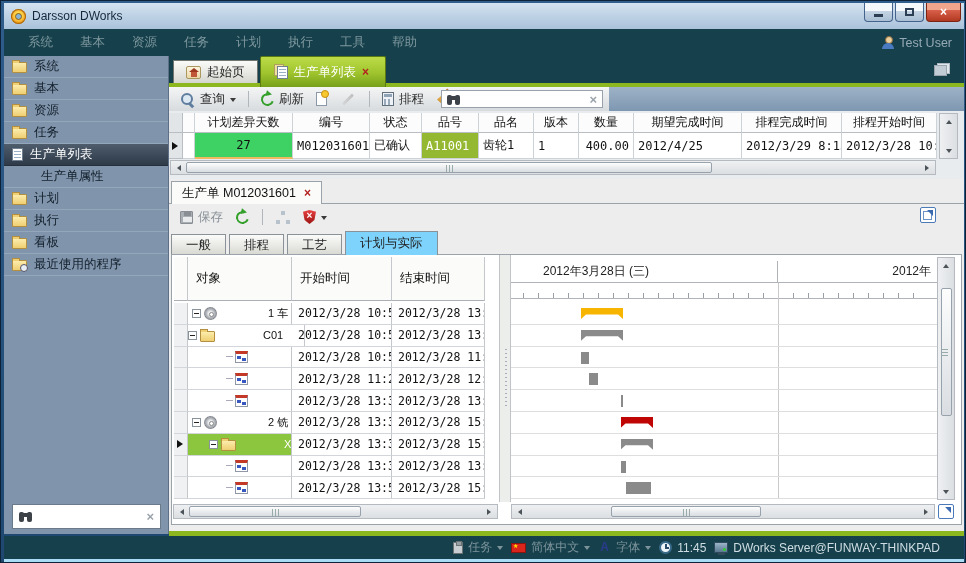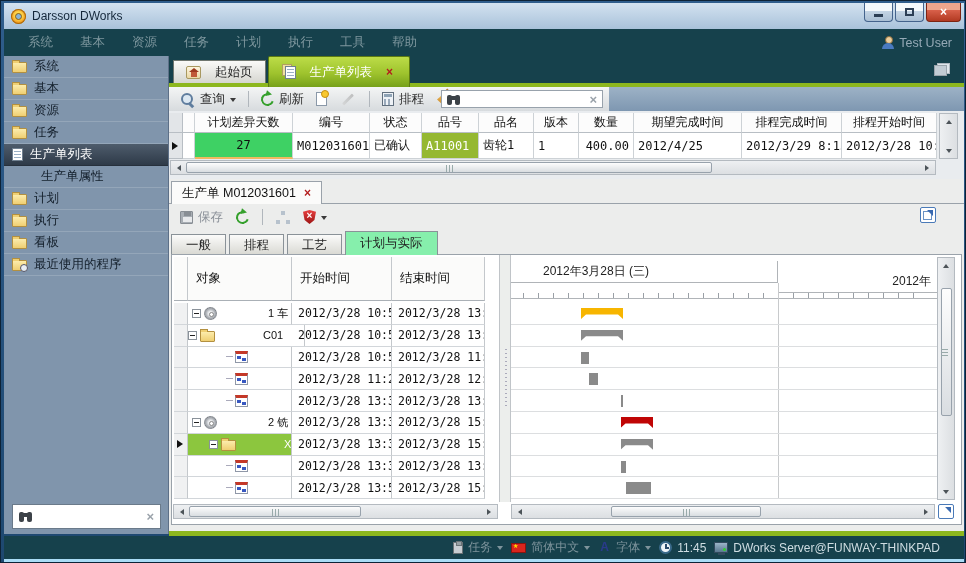--- a/index.html
+++ b/index.html
@@ -51,21 +51,21 @@
   .binoc{width:14px;height:11px;}
   .binoc::before{content:"";position:absolute;left:0;top:1px;width:5px;height:10px;background:#3c4248;border-radius:2px;box-shadow:8px 0 0 #3c4248;}
   .binoc::after{content:"";position:absolute;left:4px;top:2px;width:6px;height:4px;background:#3c4248;}
   .xgray{color:#9aa2aa;font-weight:bold;font-size:13px;line-height:13px;}
   .sb-search .xgray{margin-left:auto;}
 
   
   .tabbar{left:168px;top:55px;width:795px;height:27px;background:#16414c;}
   .greenstrip{left:168px;top:82px;width:795px;height:4px;background:#8db71e;}
   .doc-tabs{position:absolute;left:4px;bottom:0;display:flex;align-items:flex-end;height:31px;}
-  .doc-tab{display:flex;align-items:center;gap:14px;padding:0 12px;font-size:12.5px;height:23px;
+  .doc-tab{display:flex;align-items:center;gap:6px;padding:0 12px;font-size:12.5px;height:23px;
     background:linear-gradient(#fafaf8,#d6d6d0);border:1px solid #6f766f;border-bottom:none;color:#222;margin-right:2px;}
   .doc-tab.active{height:31px;background:linear-gradient(#bcdc48,#9ec32d 55%,#76a01a);color:#fff;border-color:#5c7a12;
     border-radius:2px 2px 0 0;padding:0 16px;margin-bottom:-4px;z-index:2;}
   .xred{color:#b41e1e;font-weight:bold;font-size:12px;line-height:12px;}
   .home{width:15px;height:13px;background:linear-gradient(#fdf6e0,#ead7a4);border:1px solid #a89860;border-radius:2px;}
   .home::before{content:"";position:absolute;left:2px;top:1px;border-left:5px solid transparent;border-right:5px solid transparent;border-bottom:4px solid #9c3820;}
   .home::after{content:"";position:absolute;left:4px;top:5px;width:6px;height:5px;background:#c05838;}
   .cascade{position:absolute;right:14px;top:7px;width:16px;height:13px;}
   .cascade::before{content:"";position:absolute;right:0;top:0;width:11px;height:9px;background:#dfe6ec;border:1px solid #aeb8c0;}
   .cascade::after{content:"";position:absolute;left:0;bottom:0;width:11px;height:9px;background:#c2ccd4;border:1px solid #9aa4ac;}
@@ -128,21 +128,21 @@
   .orgchart::before{content:"";position:absolute;left:5px;top:0;width:4px;height:4px;background:#7890a8;}
   .orgchart::after{content:"";position:absolute;left:0;bottom:0;width:4px;height:4px;background:#7890a8;box-shadow:10px 0 0 #7890a8;}
   .shield{width:13px;height:14px;background:linear-gradient(#e84040,#9c1414);clip-path:polygon(50% 100%,88% 72%,100% 12%,50% 0,0 12%,12% 72%);}
   .shield::after{content:"×";position:absolute;left:3.5px;top:0px;color:#fff;font-weight:bold;font-size:10px;line-height:12px;}
   .popout{position:absolute;right:28px;top:28px;width:16px;height:16px;border:1px solid #4a7ab8;background:#fff;border-radius:2px;}
   .popout::before{content:"";position:absolute;left:2px;bottom:2px;width:7px;height:7px;border:1px solid #6a92c4;}
   .popout::after{content:"";position:absolute;right:2px;top:2px;width:7px;height:7px;background:#3a6ab0;clip-path:polygon(15% 0,100% 0,100% 85%,60% 45%);}
   .dtabs{position:absolute;left:2px;top:52px;display:flex;align-items:flex-end;height:24px;}
   .dtab{height:21px;display:flex;align-items:center;padding:0 14px;font-size:12.5px;color:#222;
     background:linear-gradient(#fbfbfa,#d8d8d2);border:1px solid #8a9298;border-bottom:none;margin-right:3px;}
-  .dtab.active{height:24px;background:#86efac;z-index:3;border-color:#8a9298;}
+  .dtab.active{height:24px;background:#7dd3fc;z-index:3;border-color:#8a9298;}
   .innerbox{position:absolute;left:2px;top:75px;width:791px;height:271px;background:#fff;border:1px solid #9aa2aa;}
 
   
   .t-head{position:absolute;background:#fbfbfa;border-right:1px solid #c4c8cc;border-bottom:1px solid #aab0b6;
     display:flex;align-items:center;padding-left:8px;font-size:12.5px;color:#111;}
   .t-cell{position:absolute;border-right:1px solid #c4c8cc;border-bottom:1px solid #d2d6da;display:flex;align-items:center;
     font-family:"DejaVu Sans Mono",monospace;font-size:11.5px;color:#111;white-space:nowrap;overflow:hidden;}
   .t-marker{position:absolute;background:#f0f1f2;border-right:1px solid #c4c8cc;border-bottom:1px solid #d2d6da;display:flex;align-items:center;}
   .obj-label{font-family:"Liberation Sans","DejaVu Sans",sans-serif;font-size:11px;margin-left:48px;}
   .expand{width:9px;height:9px;background:#fff;border:1px solid #8a929a;flex:none;position:relative;margin-right:3px;}
@@ -482,21 +482,21 @@
             <span class="dash"></span>
             <span class="i task"></span>
             <span class="obj-label">2</span>
           </div>
           <div class="t-cell" style="left: 120px; top: 222.4px; width: 100px; height: 21.8px; padding-left: 6px;">2012/3/28 13:50</div>
           <div class="t-cell" style="left: 220px; top: 222.4px; width: 93px; height: 21.8px; padding-left: 6px;">2012/3/28 15:30</div>
         </div>
       <div class="abs" style="left:327px;top:0;width:12px;height:247px;background:#eceeec;border-right:1px solid #c0c4c8;border-left:1px solid #c0c4c8;background-image:repeating-linear-gradient(#aab 0 1px,transparent 1px 4px);background-size:2px 60px;background-position:5px center;background-repeat:no-repeat;"></div>
       <div class="gantt" id="gantt" style="left:339px;top:0;width:426px;height:247px;text-align:right;">
           <div class="g-dayhead" style="left: 0px; top: 6px; width: 267px; height: 22px; padding-left: 32px; border-right: 1px solid rgb(176, 180, 184);">2012年3月28日 (三)</div>
-          <div class="g-dayhead" style="left: 267px; top: 16px; width: 159px; height: 22px; justify-content: flex-end; padding-right: 6px;">2012年</div>
+          <div class="g-dayhead" style="left: 267px; top: 6px; width: 159px; height: 22px; justify-content: flex-end; padding-right: 6px;">2012年</div>
           <div class="g-tickband" style="left: 0px; top: 28px; width: 426px; height: 16px;">
             <div class="g-tick" style="left: 12px;"></div>
             <div class="g-tick" style="left: 27px;"></div>
             <div class="g-tick" style="left: 42px;"></div>
             <div class="g-tick" style="left: 57px;"></div>
             <div class="g-tick" style="left: 72px;"></div>
             <div class="g-tick" style="left: 87px;"></div>
             <div class="g-tick" style="left: 102px;"></div>
             <div class="g-tick" style="left: 117px;"></div>
             <div class="g-tick" style="left: 132px;"></div>

